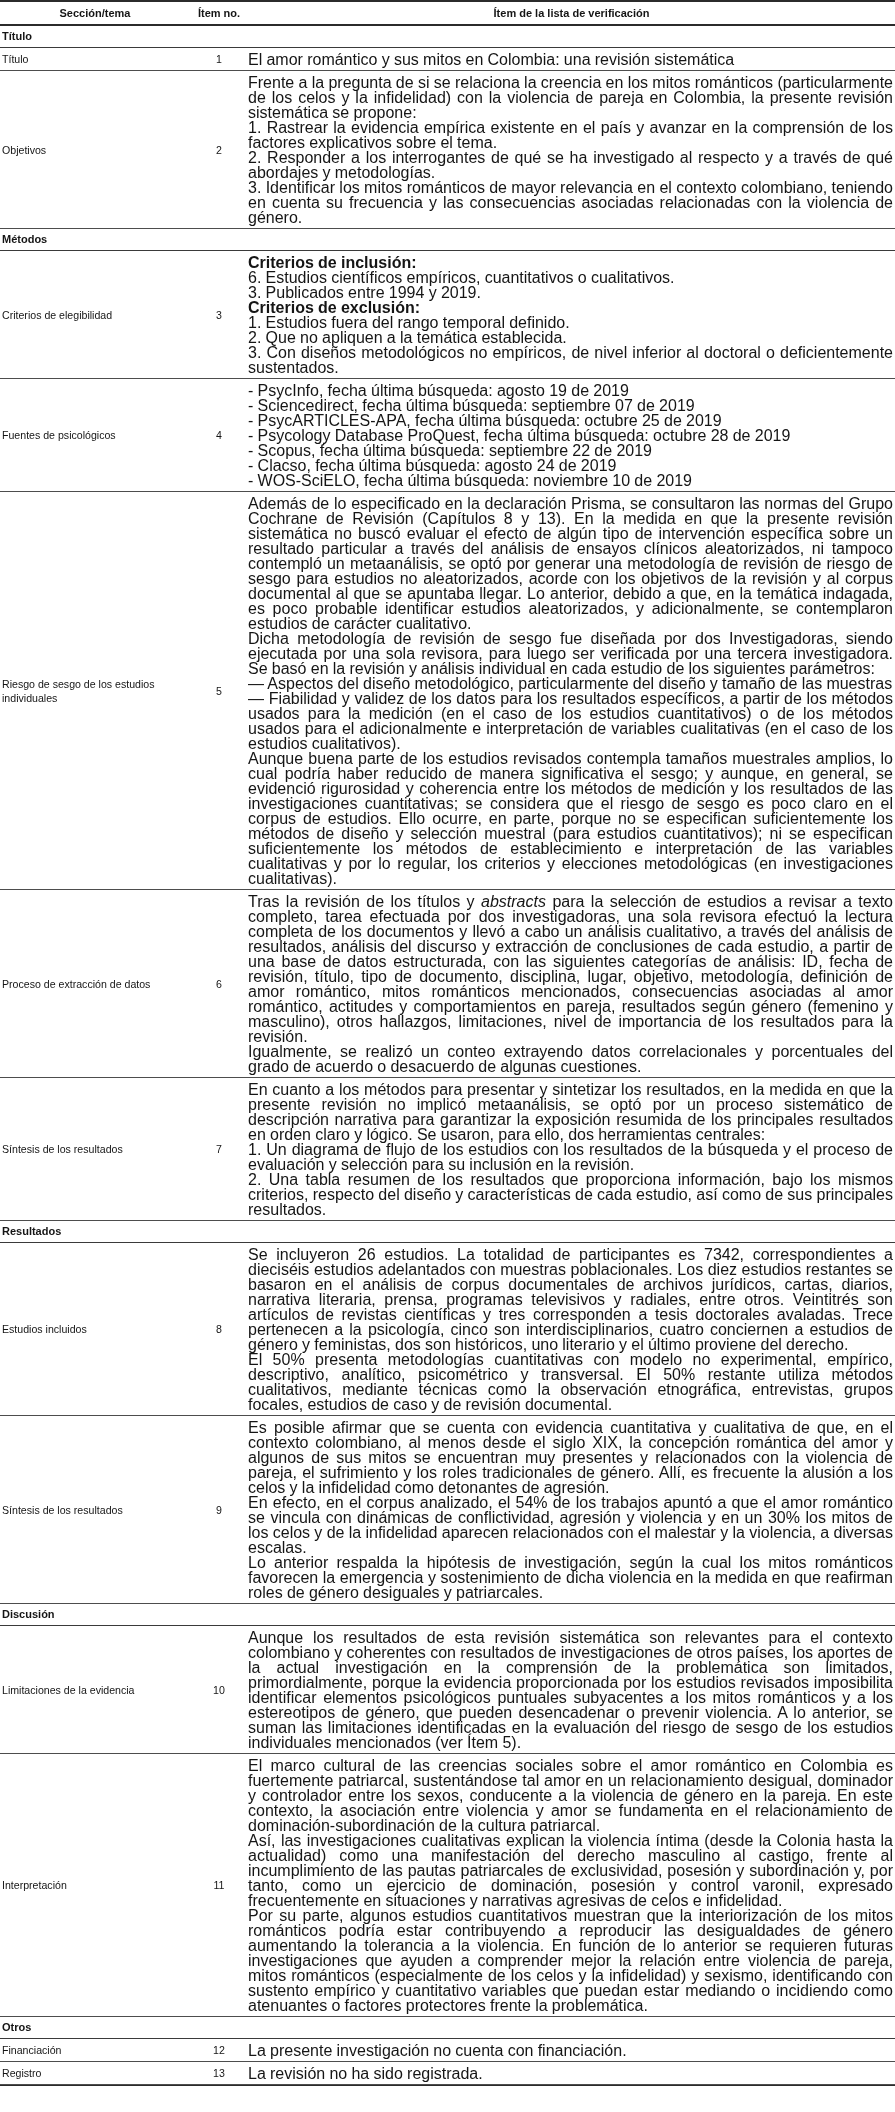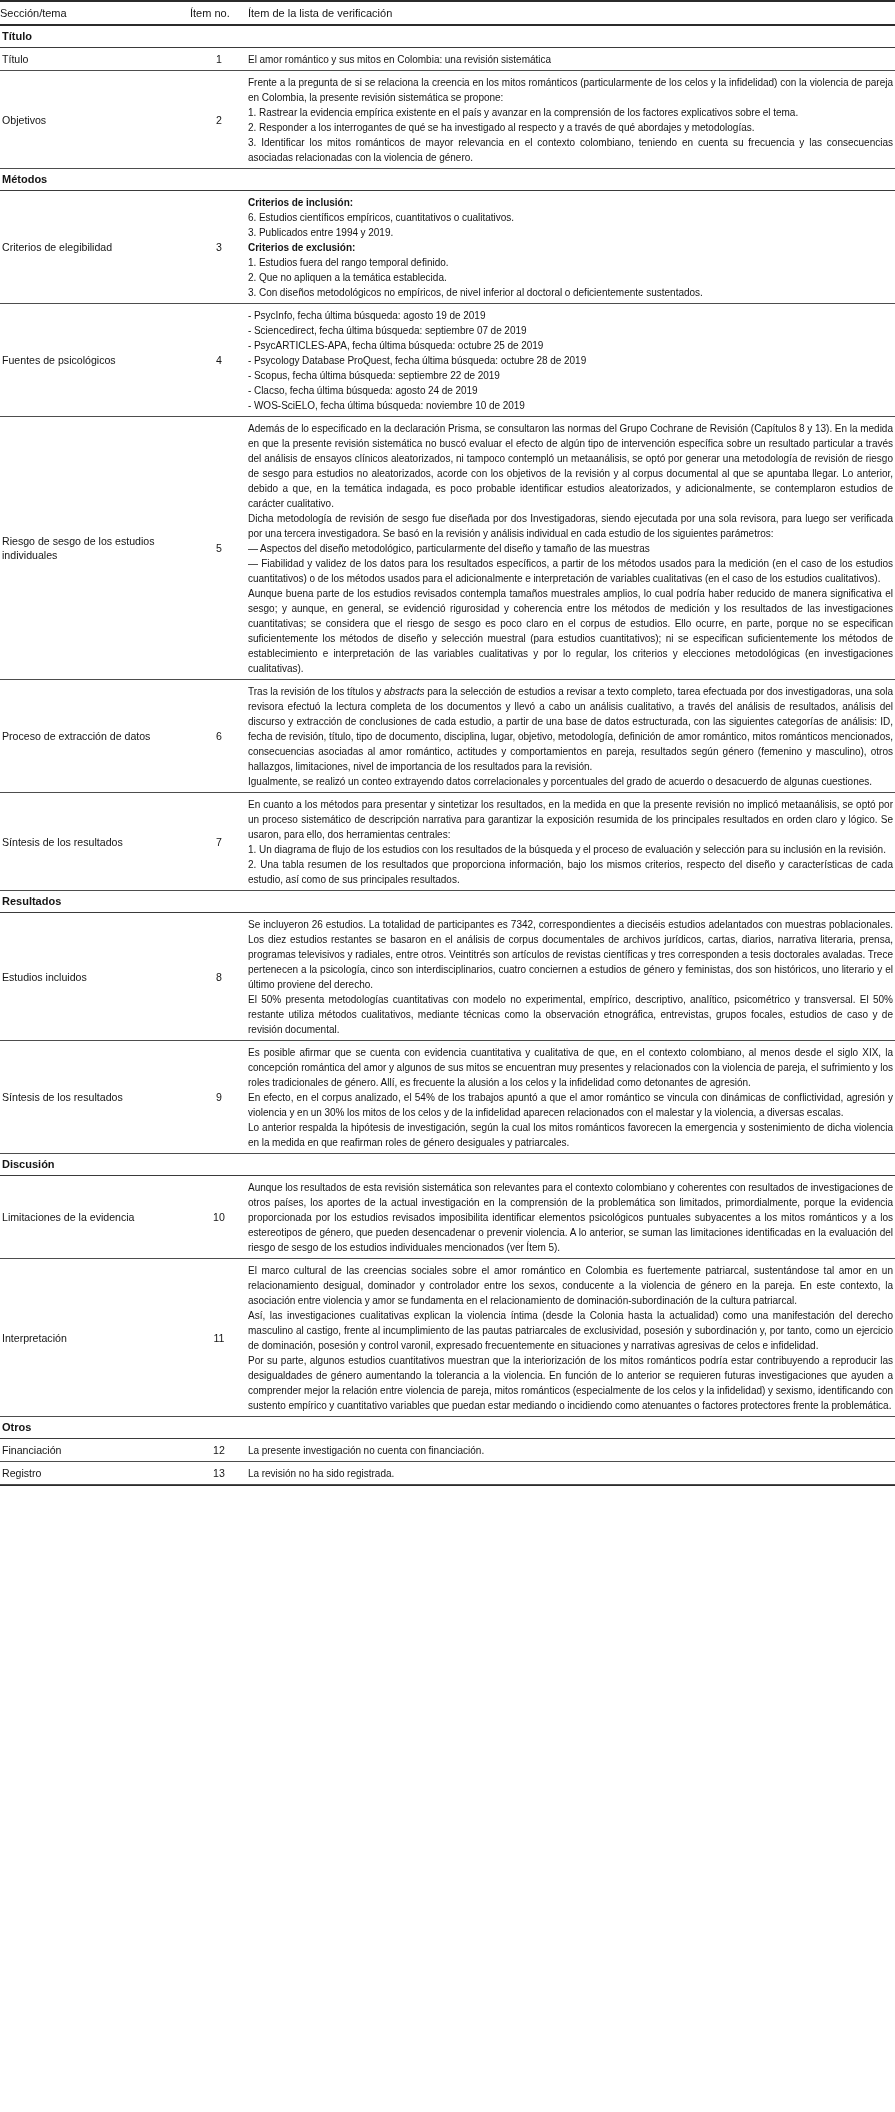--- a/index.html
+++ b/index.html
@@ -19,23 +19,24 @@
     box-sizing: border-box;
   }
   .header-row {
     display: grid;
     grid-template-columns: 190px 58px 1fr;
     align-items: center;
     border-bottom: 2px solid #2b2b2b;
     padding: 5px 0 4px 0;
   }
   .header-cell {
-    font-weight: normal;
+    font-weight: bold;
     font-size: 11px;
     line-height: 13px;
+    text-align: center;
   }
   .section-row {
     font-weight: bold;
     font-size: 11px;
     line-height: 13px;
     padding: 4px 0 4px 2px;
     border-bottom: 1.3px solid #3a3a3a;
   }
   .data-row {
     display: grid;
@@ -49,21 +50,21 @@
     padding-left: 2px;
     padding-right: 6px;
     align-self: center;
   }
   .cell-itemno {
     font-size: 10.6px;
     text-align: center;
     align-self: center;
   }
   .cell-content {
-    font-size: 10px;
+    font-size: 16px;
     line-height: 15px;
     text-align: justify;
     padding-right: 2px;
     hyphens: auto;
     -webkit-hyphens: auto;
     word-spacing: -0.2px;
   }
   .para { margin: 0; }
   .para.bold { font-weight: bold; }
   .para i { font-style: italic; }

